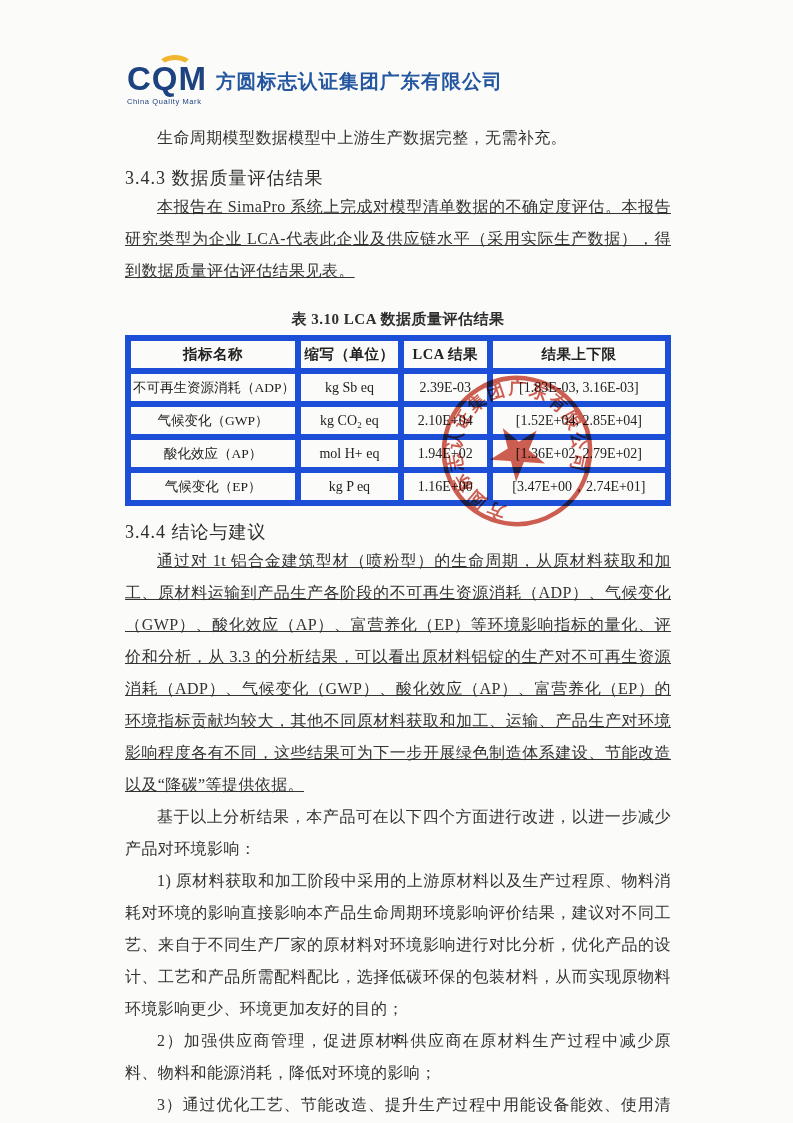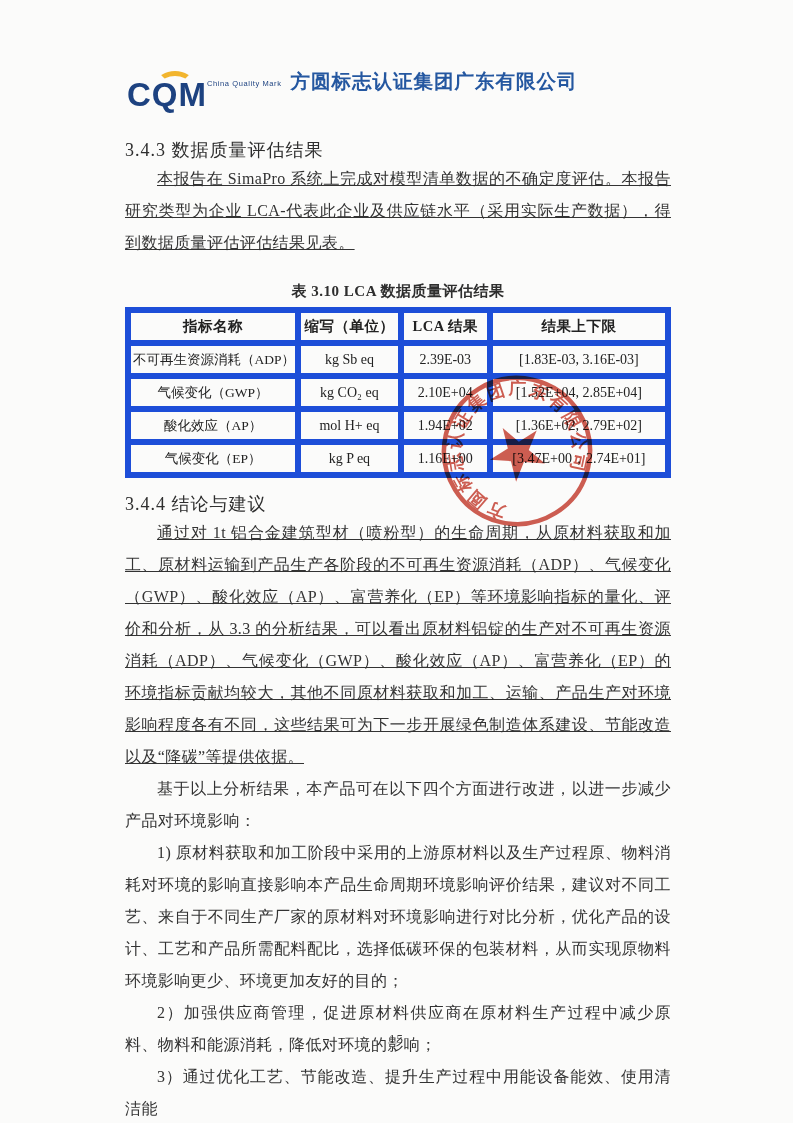--- a/index.html
+++ b/index.html
@@ -7,21 +7,21 @@
     position:relative;
     width:793px;height:1123px;
     margin:0 auto;
     background:#fbfbfa;
     overflow:hidden;
     font-family:"Liberation Serif","DejaVu Serif",serif;
     color:#2e2e2e;
   }
   
   .logo{position:absolute;left:127px;top:62px;display:flex;align-items:flex-start;}
-  .logo-mark{position:relative;display:flex;align-items:center;margin-top:16px;}
+  .logo-mark{position:relative;display:flex;flex-direction:column;align-items:center;}
   .logo-acronym{
     font-family:"Liberation Sans","DejaVu Sans",sans-serif;
     font-weight:bold;font-size:33px;line-height:34px;letter-spacing:1px;color:#1d4280;
   }
   .logo-arc{
     position:absolute;top:-7px;left:30px;width:26px;height:14px;
     border:5px solid transparent;border-top:5px solid #f2b52e;border-radius:50%;
   }
   .logo-tagline{
     font-family:"Liberation Sans","DejaVu Sans",sans-serif;
@@ -78,20 +78,21 @@
     <div class="logo-mark">
       <span class="logo-arc"></span>
       <span class="logo-acronym">CQM</span>
       <span class="logo-tagline">China Quality Mark</span>
     </div>
     <span class="logo-company">方圆标志认证集团广东有限公司</span>
   </div>
 
   <div class="content">
 
+    <p class="intro-line">生命周期模型数据模型中上游生产数据完整，无需补充。</p>
 
     <h3 class="section-heading">3.4.3 数据质量评估结果</h3>
 
     <p class="body-text para-gap">本报告在 SimaPro 系统上完成对模型清单数据的不确定度评估。本报告研究类型为企业 LCA-代表此企业及供应链水平（采用实际生产数据），得到数据质量评估评估结果见表。</p>
 
     <div class="table-caption">表 3.10  LCA 数据质量评估结果</div>
 
     <table class="data-table">
       <colgroup>
         <col style="width:31.5%">

